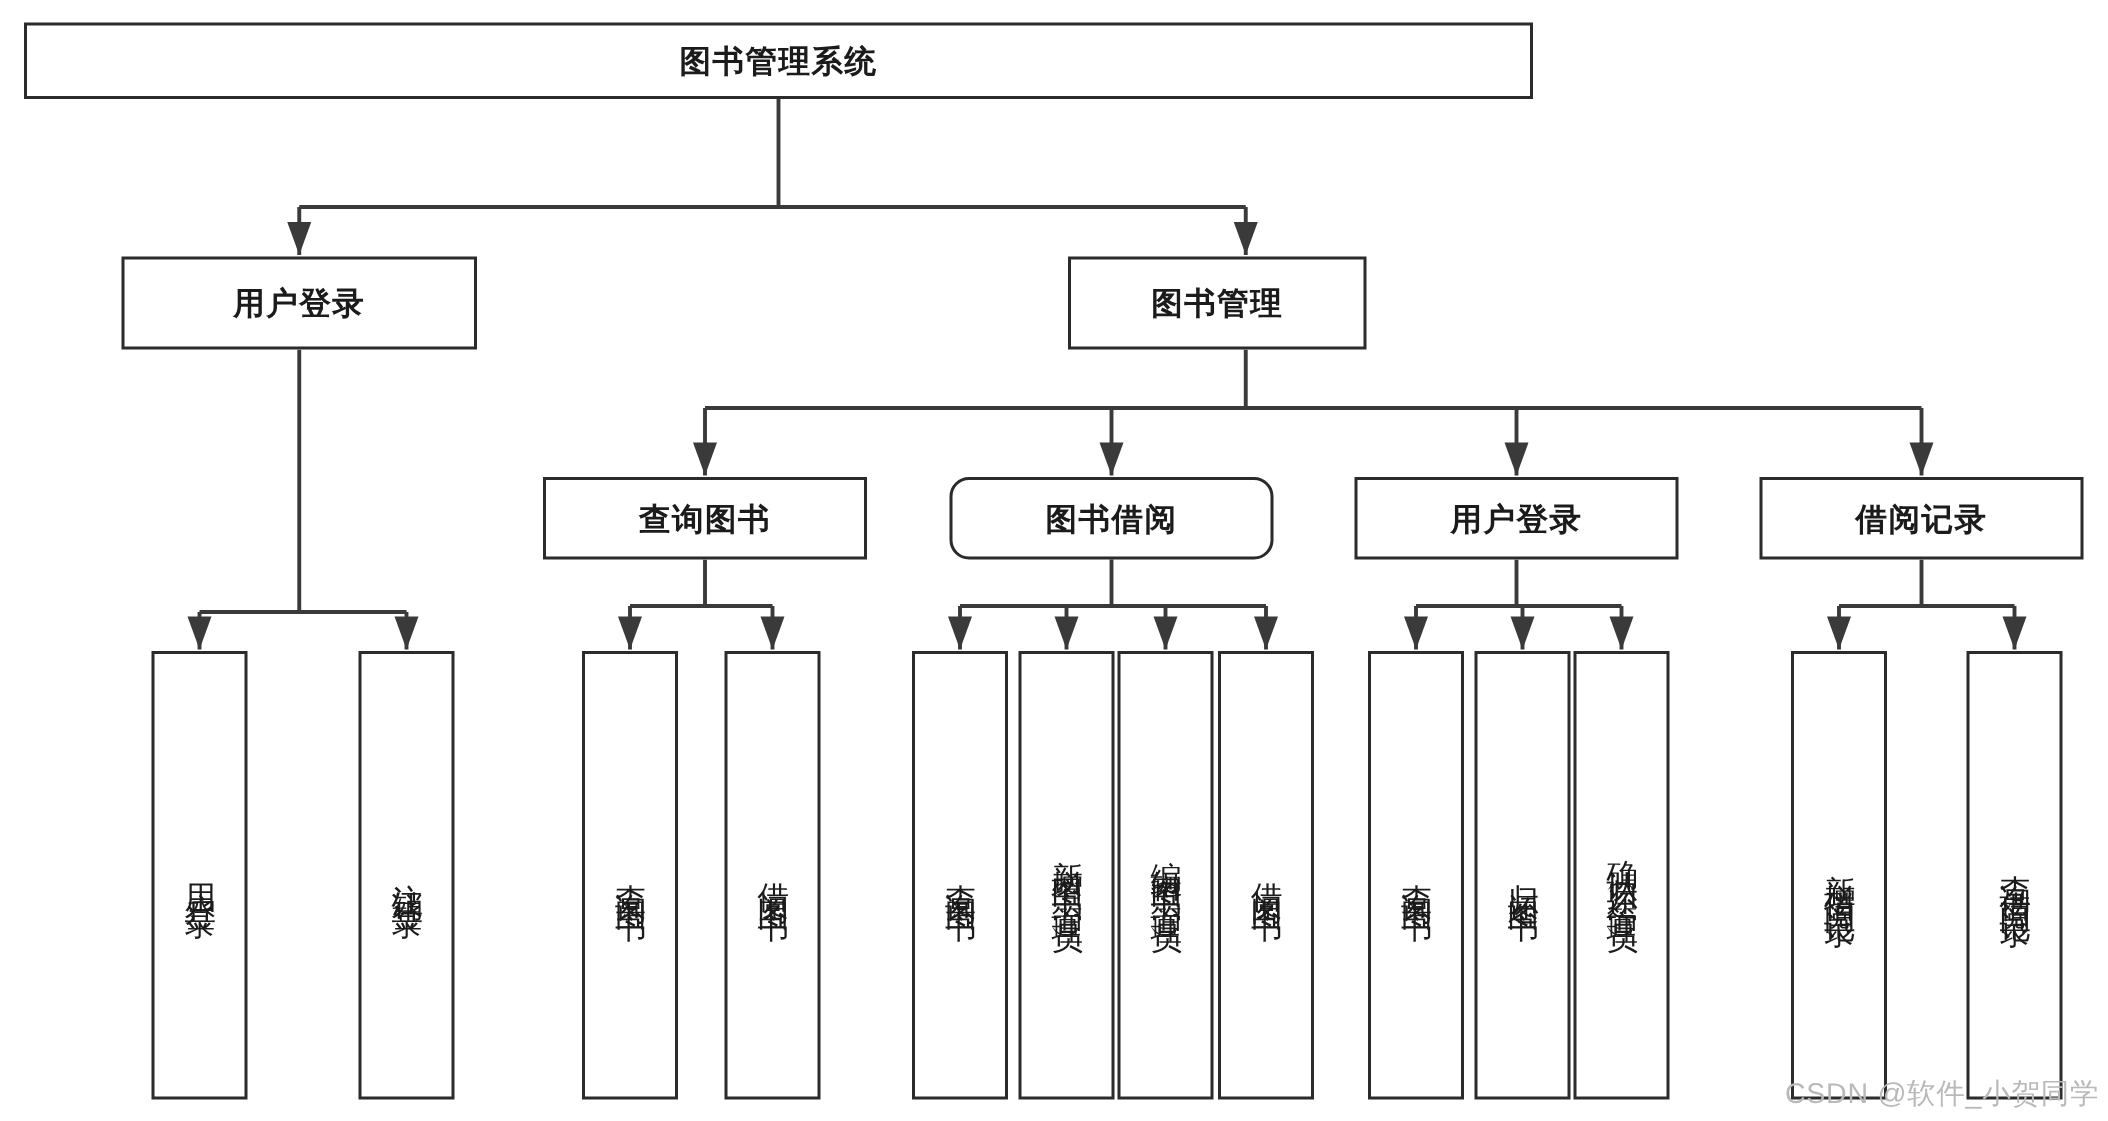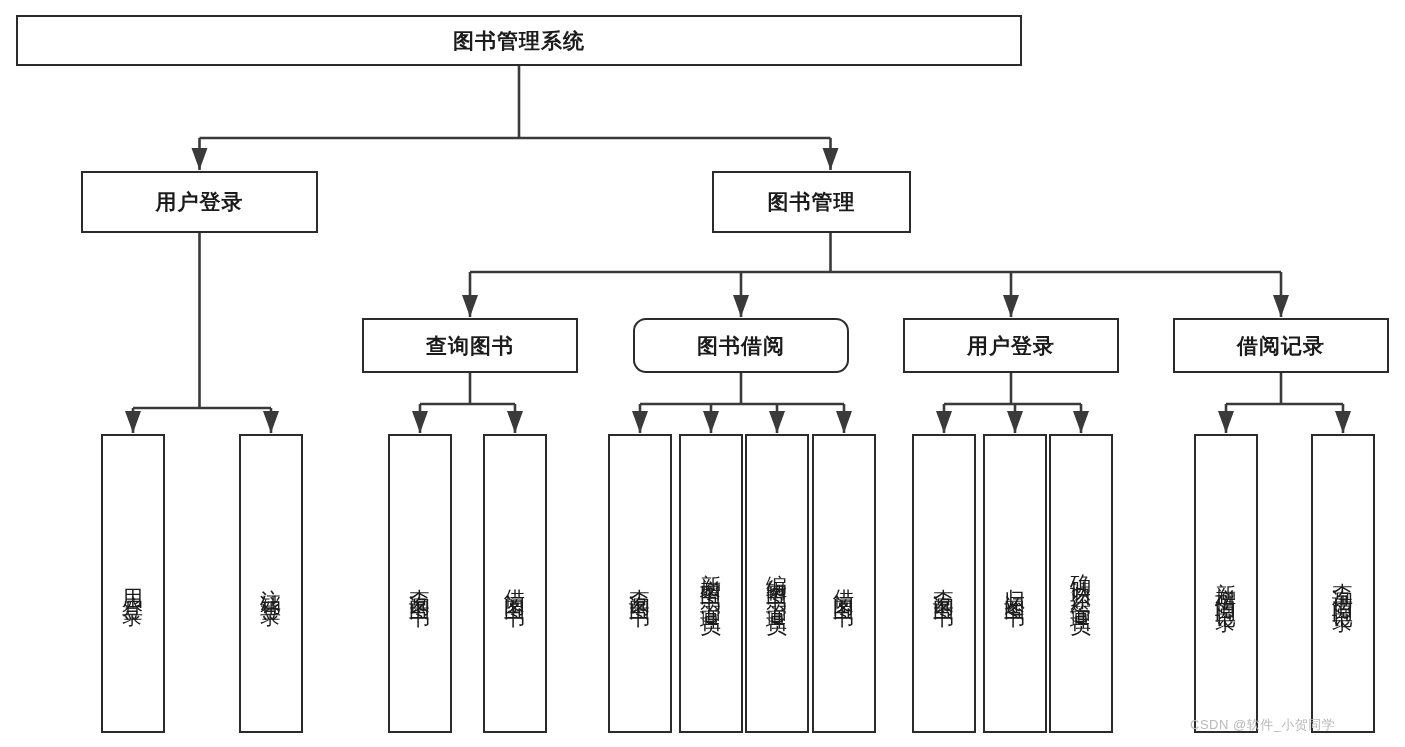--- a/index.html
+++ b/index.html
@@ -47,21 +47,21 @@
     letter-spacing: 6px;
     line-height: 1;
     white-space: nowrap;
   }
   .node-label {
     white-space: nowrap;
     font-weight: bold;
   }
   .watermark {
     position: absolute;
-    font-size: 13px;
+    font-size: 19px;
     color: #b9b9b9;
     white-space: nowrap;
     letter-spacing: 0.5px;
   }
 </style>
 </head>
 <body>
 
 <div id="canvas">
   <svg id="wires" viewBox="0 0 1405 747">

